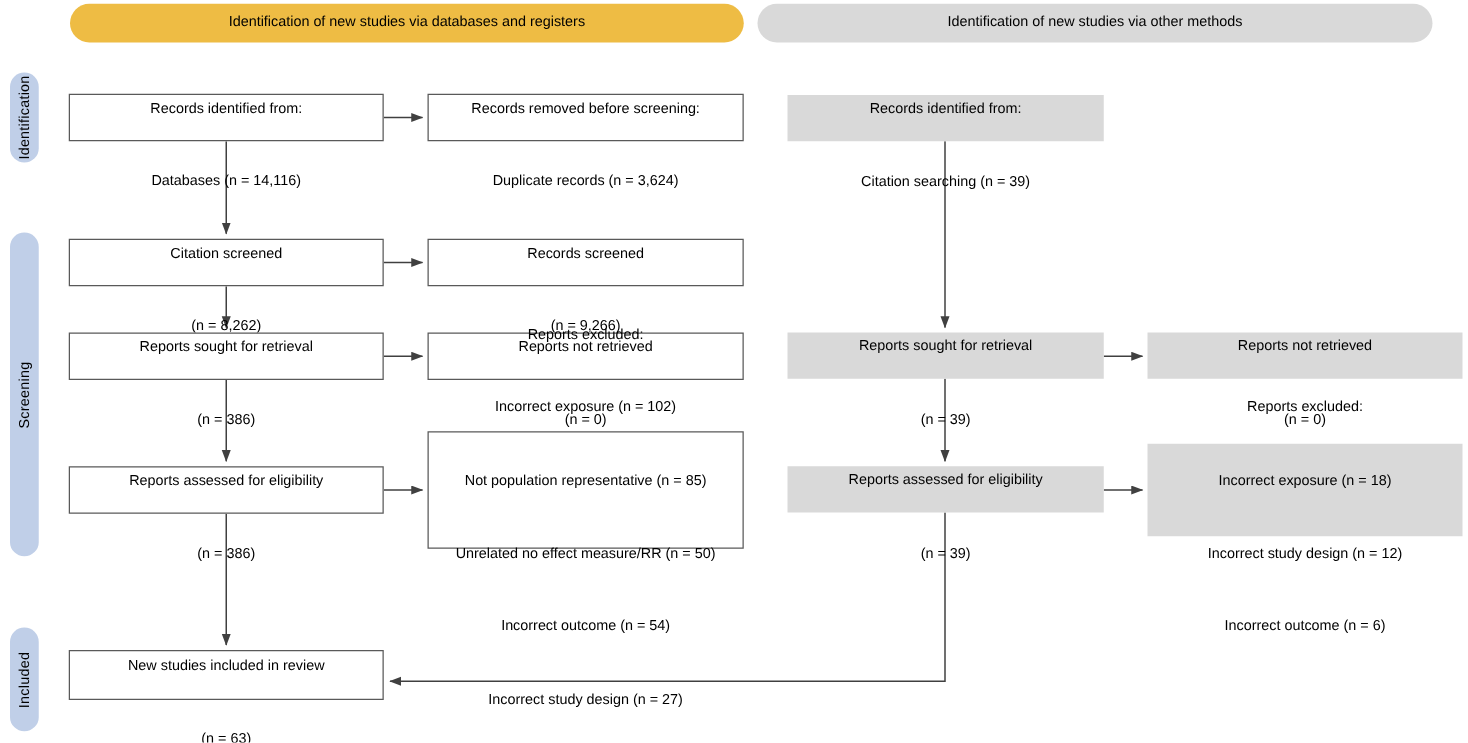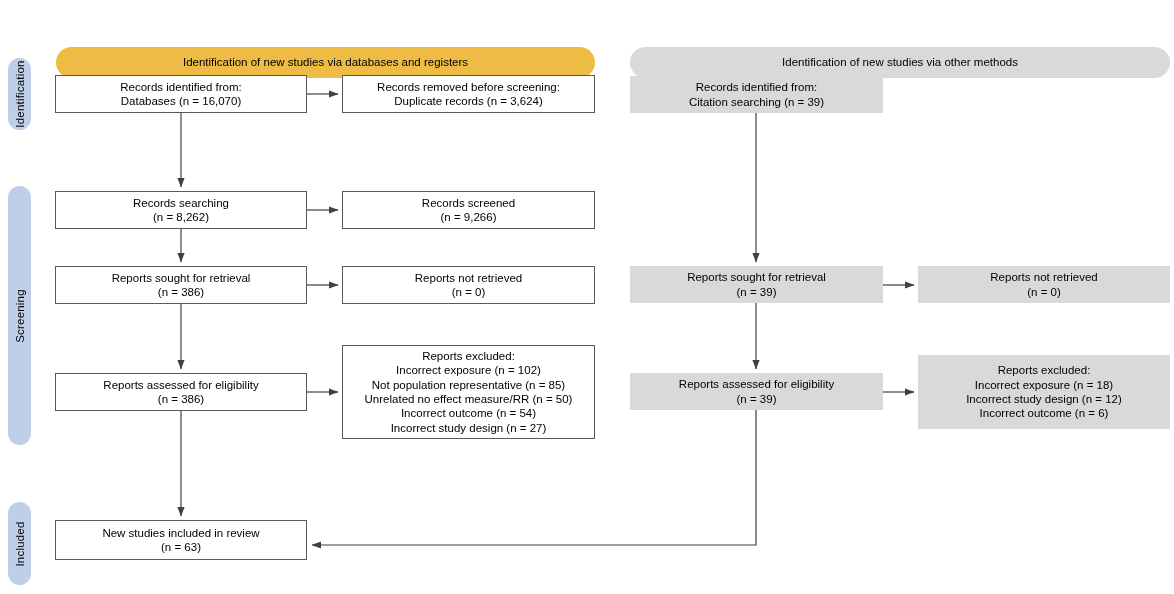--- a/index.html
+++ b/index.html
@@ -24,28 +24,27 @@
   .hdr {
     position: absolute;
     border-radius: 16px;
     display: flex;
     align-items: center;
     justify-content: center;
     font-size: 11.5px;
     line-height: 1.2;
     text-align: center;
     box-sizing: border-box;
-    margin-top: 44px;
   }
   .hdr-left {
     left: 56px; top: 3px; width: 539px; height: 31px;
     background: #eebc44;
   }
   .hdr-right {
-    left: 630px; top: 3px; width: 540px; height: 31px;
+    left: 606px; top: 3px; width: 540px; height: 31px;
     background: #d9d9d9;
   }
   .pill {
     position: absolute;
     left: 8px;
     width: 23px;
     background: #c0cfe8;
     border-radius: 12px;
   }
   .pill-label {
@@ -74,21 +73,21 @@
     padding: 2px 4px;
   }
   .box-white {
     background: #ffffff;
     border: 1px solid #595959;
   }
   .box-grey {
     background: #d9d9d9;
     border: none;
   }
-  .box .ln { display: block; white-space: nowrap; }
+  .box .ln { display: block; white-space: nowrap; margin-top: 44px; }
 
   
   .b-identified      { left: 55px;  top: 75px;  width: 252px; height: 38px; }
   .b-removed         { left: 342px; top: 75px;  width: 253px; height: 38px; }
   .b-screened        { left: 55px;  top: 191px; width: 252px; height: 38px; }
   .b-excluded        { left: 342px; top: 191px; width: 253px; height: 38px; }
   .b-sought          { left: 55px;  top: 266px; width: 252px; height: 38px; }
   .b-notretrieved    { left: 342px; top: 266px; width: 253px; height: 38px; }
   .b-assessed        { left: 55px;  top: 373px; width: 252px; height: 38px; }
   .b-repexcluded     { left: 342px; top: 345px; width: 253px; height: 94px; }
@@ -141,30 +140,30 @@
   </div>
   <div class="pill pill-screening">
     <span class="pill-label">Screening</span>
   </div>
   <div class="pill pill-included">
     <span class="pill-label">Included</span>
   </div>
 
   <div class="box box-white b-identified">
     <span class="ln">Records identified from:</span>
-    <span class="ln">Databases (n = 16,070)</span>
+    <span class="ln">Databases (n = 14,116)</span>
   </div>
 
   <div class="box box-white b-removed">
     <span class="ln">Records removed before screening:</span>
     <span class="ln">Duplicate records (n = 3,624)</span>
   </div>
 
   <div class="box box-white b-screened">
-    <span class="ln">Records searching</span>
+    <span class="ln">Citation screened</span>
     <span class="ln">(n = 8,262)</span>
   </div>
 
   <div class="box box-white b-excluded">
     <span class="ln">Records screened</span>
     <span class="ln">(n = 9,266)</span>
   </div>
 
   <div class="box box-white b-sought">
     <span class="ln">Reports sought for retrieval</span>

